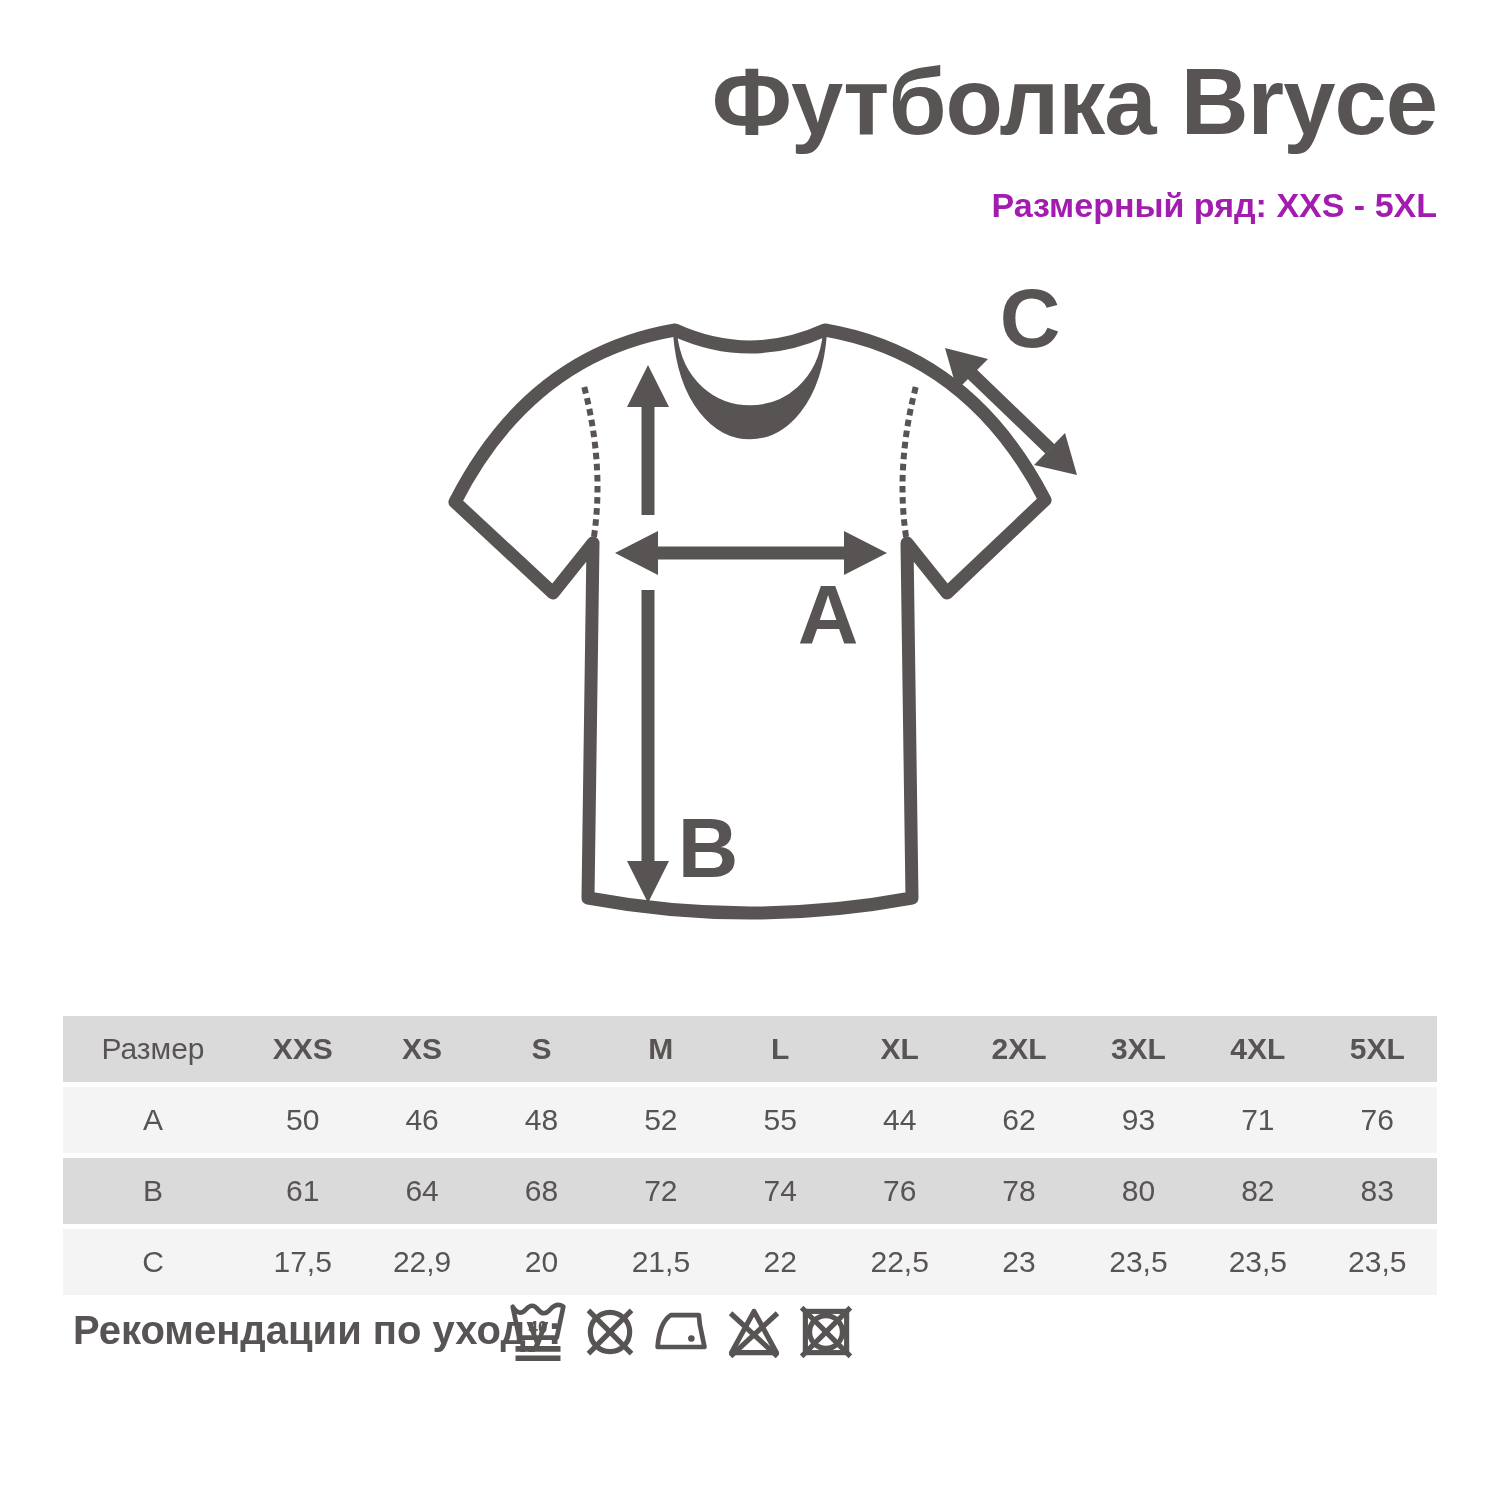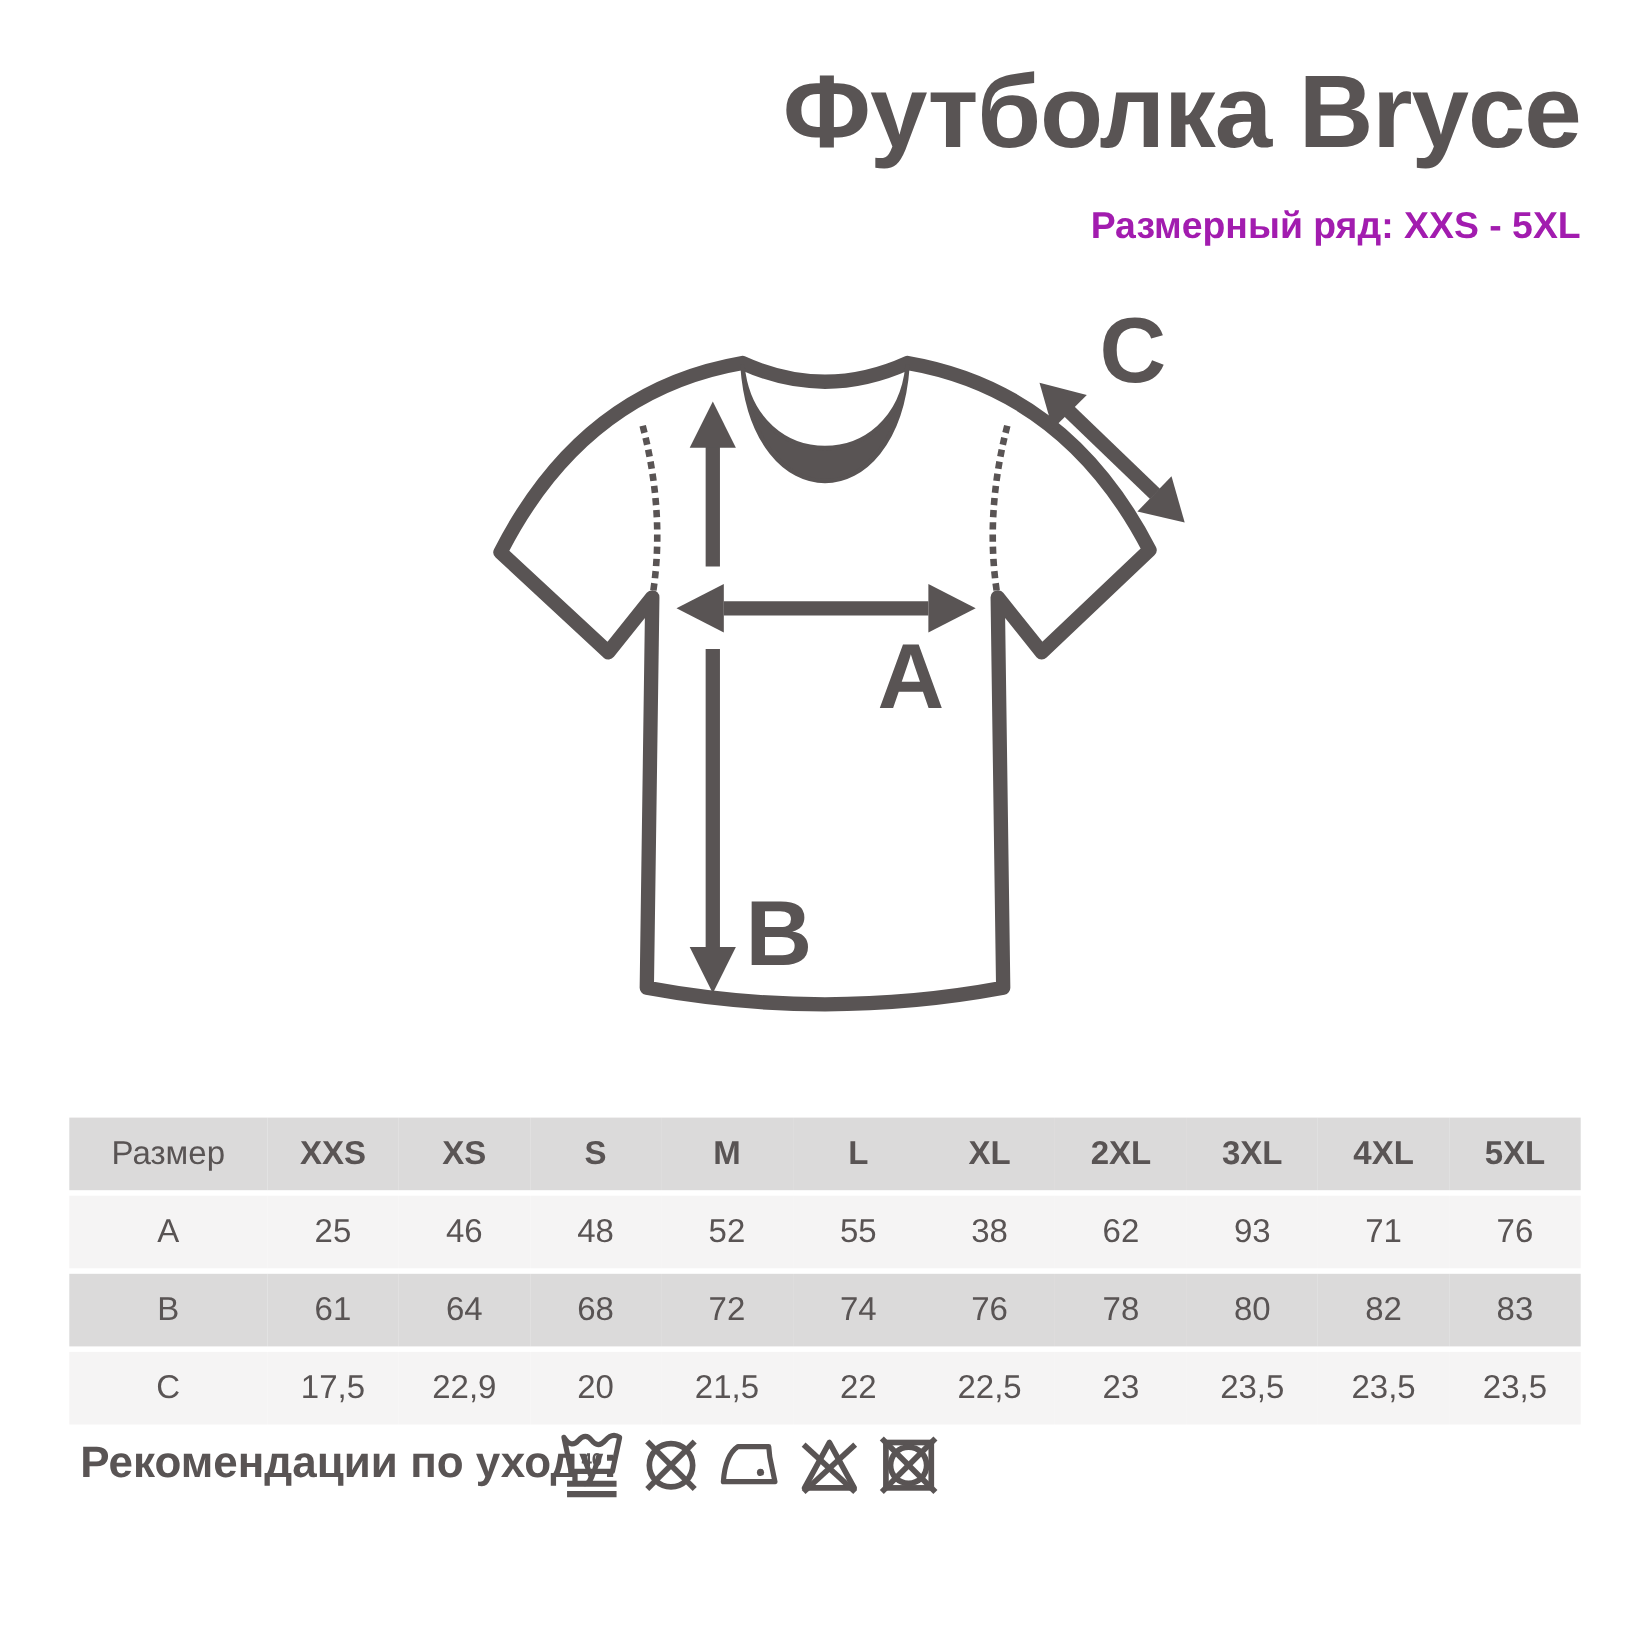--- a/index.html
+++ b/index.html
@@ -96,26 +96,26 @@
             <th>XL</th>
             <th>2XL</th>
             <th>3XL</th>
             <th>4XL</th>
             <th>5XL</th>
           </tr>
       </thead>
       <tbody>
           <tr>
             <td class="col-label">A</td>
-            <td>25</td>
+            <td>50</td>
             <td>46</td>
             <td>48</td>
             <td>52</td>
             <td>55</td>
-            <td>38</td>
+            <td>44</td>
             <td>62</td>
             <td>93</td>
             <td>71</td>
             <td>76</td>
           </tr>
           <tr>
             <td class="col-label">B</td>
             <td>61</td>
             <td>64</td>
             <td>68</td>

